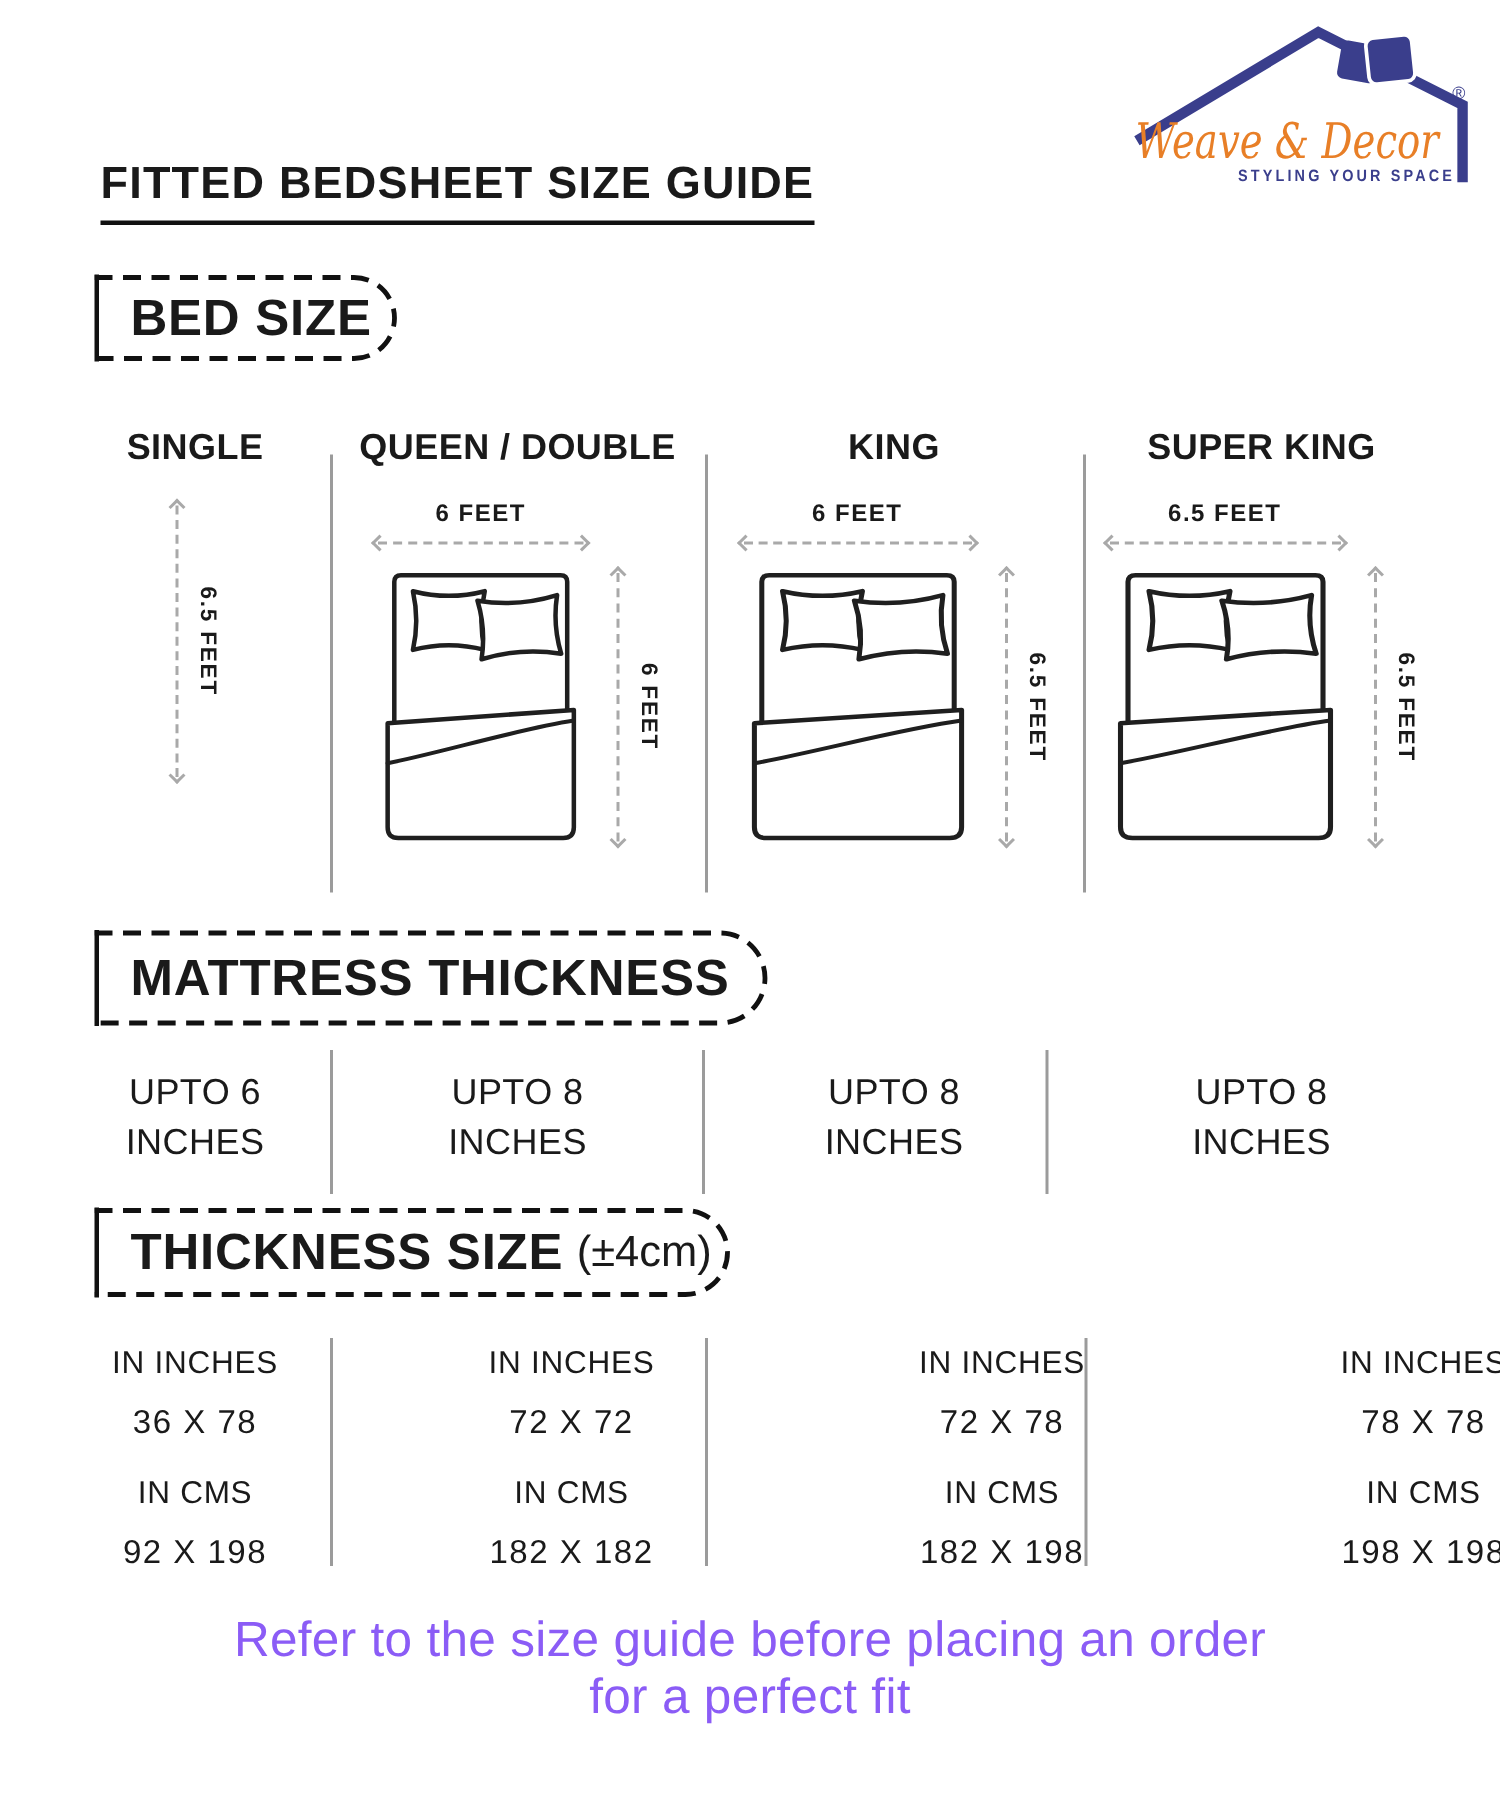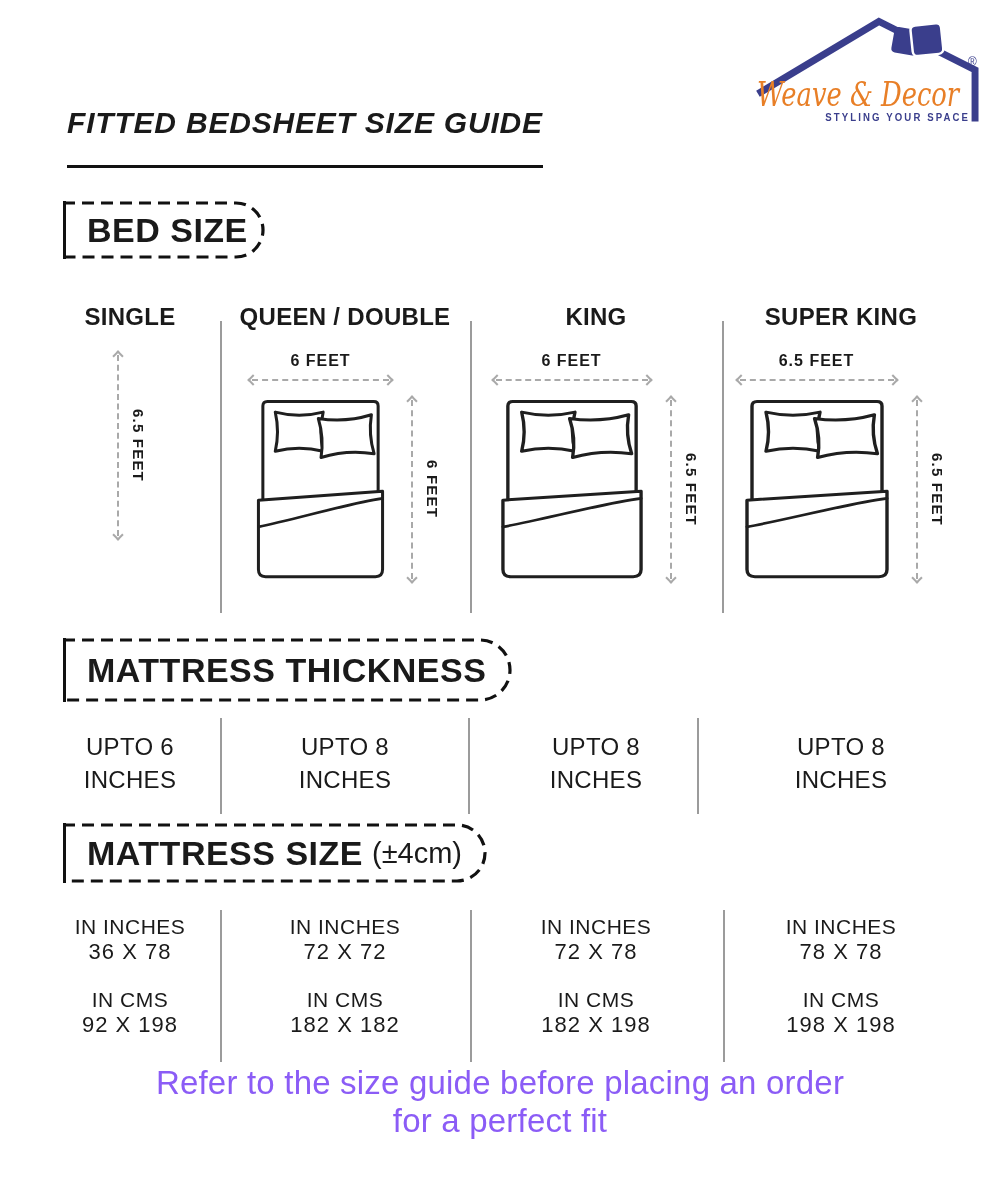--- a/index.html
+++ b/index.html
@@ -5,21 +5,21 @@
   html,body{margin:0;padding:0;background:#fff;}
   body{width:1000px;height:1200px;position:relative;overflow:hidden;
        font-family:"Liberation Sans",sans-serif;color:#1a1a1a;}
 
   
   .logo{position:absolute;top:12px;right:20px;width:228px;height:112px;}
 
   
   .h1wrap{margin:106px 0 0 67px;}
   .h1{display:inline-block;font-size:30px;font-weight:800;letter-spacing:.8px;
-      border-bottom:3.5px solid #111;padding-bottom:25px;font-style:italic;}
+      border-bottom:3.5px solid #111;padding-bottom:7px;}
 
   
   .dash-box{position:relative;display:flex;align-items:center;
             border-left:3.5px solid #111;box-sizing:border-box;}
   .dash-box .outline{position:absolute;left:-3.5px;top:0;pointer-events:none;}
   .dash-box .lbl{font-size:34px;font-weight:800;letter-spacing:.5px;
                  padding-left:21px;white-space:nowrap;z-index:1;}
   .dash-box .tol{font-size:29px;font-weight:400;margin-left:9px;letter-spacing:0;}
   .badge-bed{width:202px;height:58px;margin:33px 0 0 63px;}
   .badge-mattress{width:449px;height:64px;margin:56px 0 0 63px;}
@@ -28,21 +28,21 @@
   
   .grid{position:relative;width:920px;margin-left:40px;
         display:grid;grid-template-columns:180px 250px 252px 238px;}
   .vdiv{position:absolute;width:1.5px;background:#9b9b9b;}
   .bedrow{margin-top:44px;}
   .bedrow .vdiv{top:18px;height:292px;}
   .bedrow .vdiv.d1{left:180px;}.bedrow .vdiv.d2{left:430px;}.bedrow .vdiv.d3{left:682px;}
   .mrow{margin-top:16px;}
   .mrow .vdiv{top:0;height:96px;}
   .mrow .vdiv.d1{left:180px;}.mrow .vdiv.d2{left:428px;}.mrow .vdiv.d3{left:657px;}
-  .srow{margin-top:24px;}
+  .srow{margin-top:24px;gap:36px;}
   .srow .vdiv{top:3px;height:152px;}
   .srow .vdiv.d1{left:180px;}.srow .vdiv.d2{left:430px;}.srow .vdiv.d3{left:683px;}
 
   
   .bcol{display:flex;flex-direction:column;align-items:center;}
   .btitle{font-size:24px;font-weight:700;letter-spacing:.3px;margin-bottom:21px;white-space:nowrap;}
   .c0{--bedw:88px;--bedh:187px;}
   .c1{--bedw:133px;--bedh:185px;}
   .c2{--bedw:148px;--bedh:185px;}
   .c3{--bedw:150px;--bedh:185px;}
@@ -67,21 +67,21 @@
   .ch.u{transform:rotate(135deg);margin-bottom:-5px;}
   .ch.d{transform:rotate(-45deg);margin-top:-5px;}
   .vlabel{writing-mode:vertical-rl;font-size:15px;font-weight:700;letter-spacing:1.2px;white-space:nowrap;}
 
   
   .mcell{text-align:center;font-size:24px;font-weight:400;line-height:1.38;padding-top:12px;letter-spacing:.3px;}
 
   
   .scell{text-align:center;padding-top:8px;}
   .slabel{font-size:21px;letter-spacing:.5px;}
-  .sval{font-size:22px;letter-spacing:1px;}
+  .sval{font-size:22px;letter-spacing:1px;margin-top:14px;}
   .slabel.second{margin-top:23px;}
 
   
   .footer{margin-top:26px;text-align:center;font-size:33px;line-height:1.16;
           color:#8b5cf6;letter-spacing:.2px;}
 </style>
 </head>
 <body>
 
 <svg class="logo" viewBox="0 0 230 112">
@@ -239,21 +239,21 @@
   <div class="mcell">
     <div>UPTO 8</div>
     <div>INCHES</div>
   </div>
 </div>
 
 <div class="dash-box badge-sheet">
   <svg class="outline" width="424" height="60" viewBox="0 0 424 60">
     <path d="M0,2 H394 A28,28 0 0 1 394,58 H0" fill="none" stroke="#111" stroke-width="3.2" stroke-dasharray="12 7"></path>
   </svg>
-  <span class="lbl">MATTRESS SIZE</span>
+  <span class="lbl">THICKNESS SIZE</span>
   <span class="tol">(±4cm)</span>
 </div>
 
 <div class="grid srow">
   <div class="vdiv d1"></div>
   <div class="vdiv d2"></div>
   <div class="vdiv d3"></div>
 
   <div class="scell">
     <div class="slabel">IN INCHES</div>

